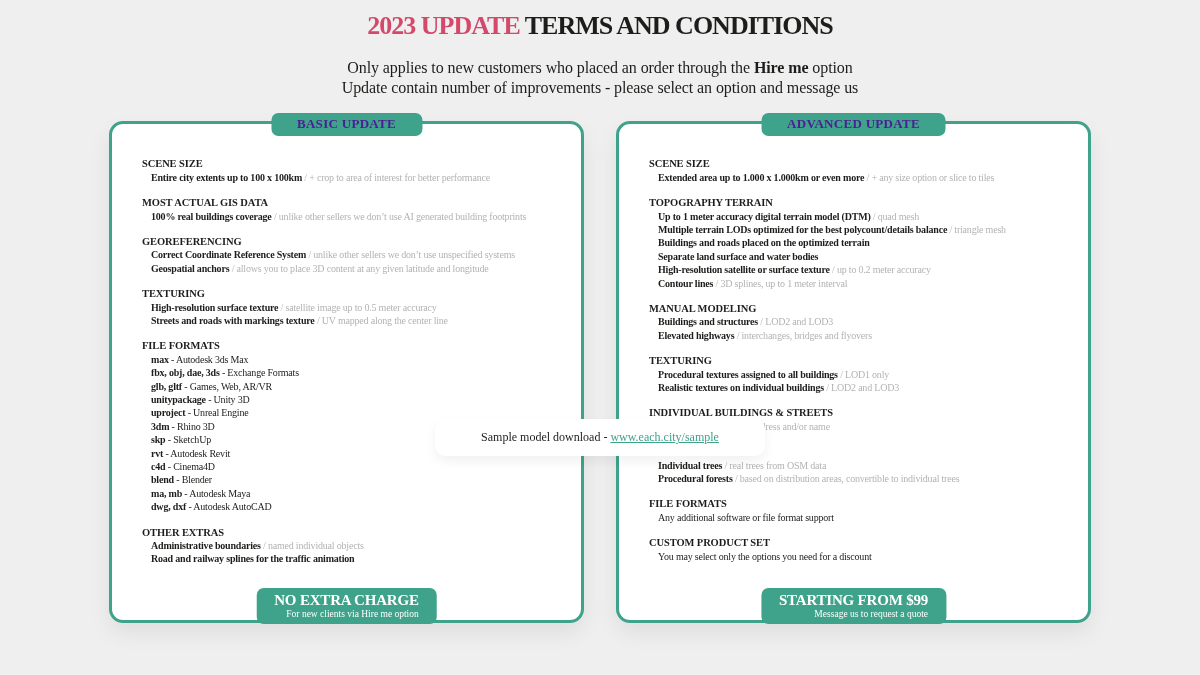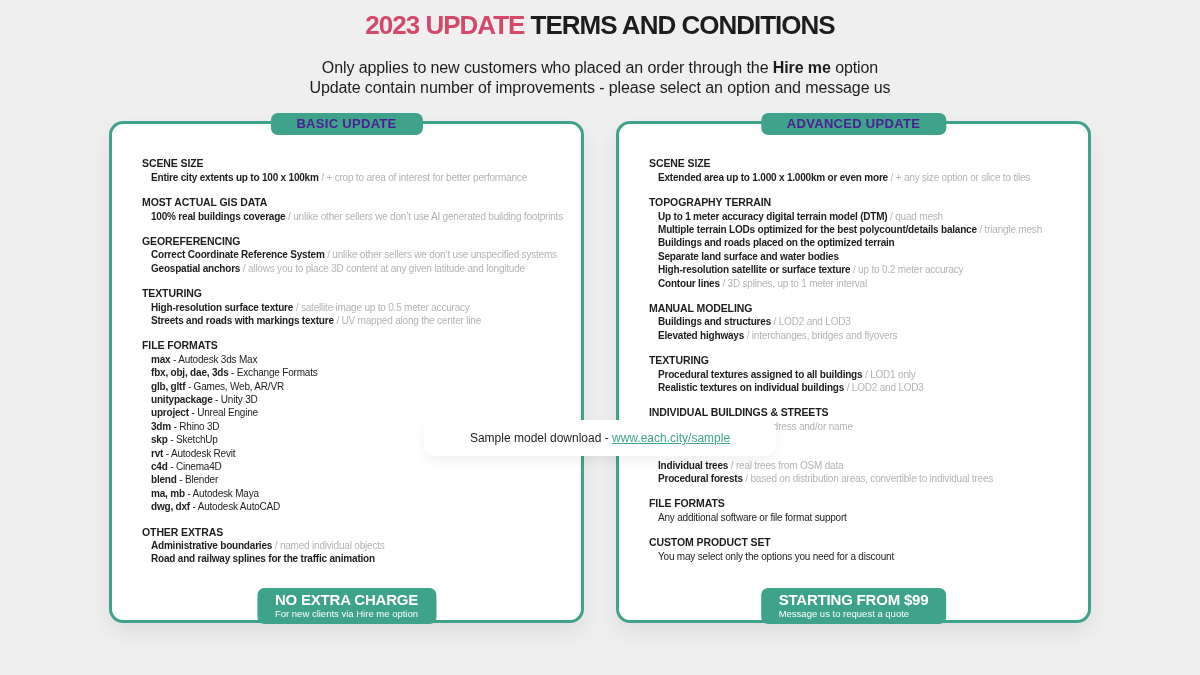--- a/index.html
+++ b/index.html
@@ -3,21 +3,21 @@
 <meta charset="utf-8">
 <style>
   * { margin:0; padding:0; box-sizing:border-box; }
   html,body { width:1200px; height:675px; }
   body {
     background:#efefef;
     font-family:"Liberation Sans", sans-serif;
     color:#1d1d1b;
     overflow:hidden;
   }
-  .page { width:1200px; height:474px; position:relative; }
+  .page { width:1200px; height:474px; position:relative;font-family:Liberation Serif, serif; }
 
   
   .header { text-align:center; padding-top:12px; }
   .title { font-size:26px; font-weight:800; letter-spacing:-1px; line-height:1.05; }
   .title .accent { color:#d4486a; }
   .subtitle { font-size:16px; line-height:1.22; letter-spacing:-0.1px; margin-top:19px; }
   .subtitle b { font-weight:700; }
 
   
   .panels { display:flex; justify-content:center; gap:32px; margin-top:24px; }
@@ -31,21 +31,21 @@
   }
   .panel-badge {
     position:absolute; top:-11px; left:50%; transform:translateX(-50%);
     background:#3fa28a; color:#4c1d95;
     font-size:13px; font-weight:700; letter-spacing:0.3px;
     padding:3px 26px 4px; border-radius:7px;
     white-space:nowrap;
   }
   .panel-footer {
     position:absolute; bottom:-4px; left:50%; transform:translateX(-50%);
-    background:#3fa28a; color:#ffffff; text-align:left;
+    background:#3fa28a; color:#ffffff; text-align:right;
     padding:4px 18px 5px; border-radius:7px; line-height:1.12;
     white-space:nowrap;
   }
   .panel-footer .pf-title { font-size:15px; font-weight:800; letter-spacing:-0.2px; }
   .panel-footer .pf-sub { font-size:9.5px; font-weight:400; }
 
   .panel-sections { padding:33px 18px 0 30px; }
   .section { margin-bottom:12px; }
   .sec-heading { font-size:10.5px; font-weight:800; letter-spacing:-0.1px; line-height:13.4px; }
   .item { padding-left:9px; font-size:10px; letter-spacing:-0.2px; line-height:13.4px; white-space:nowrap; }

